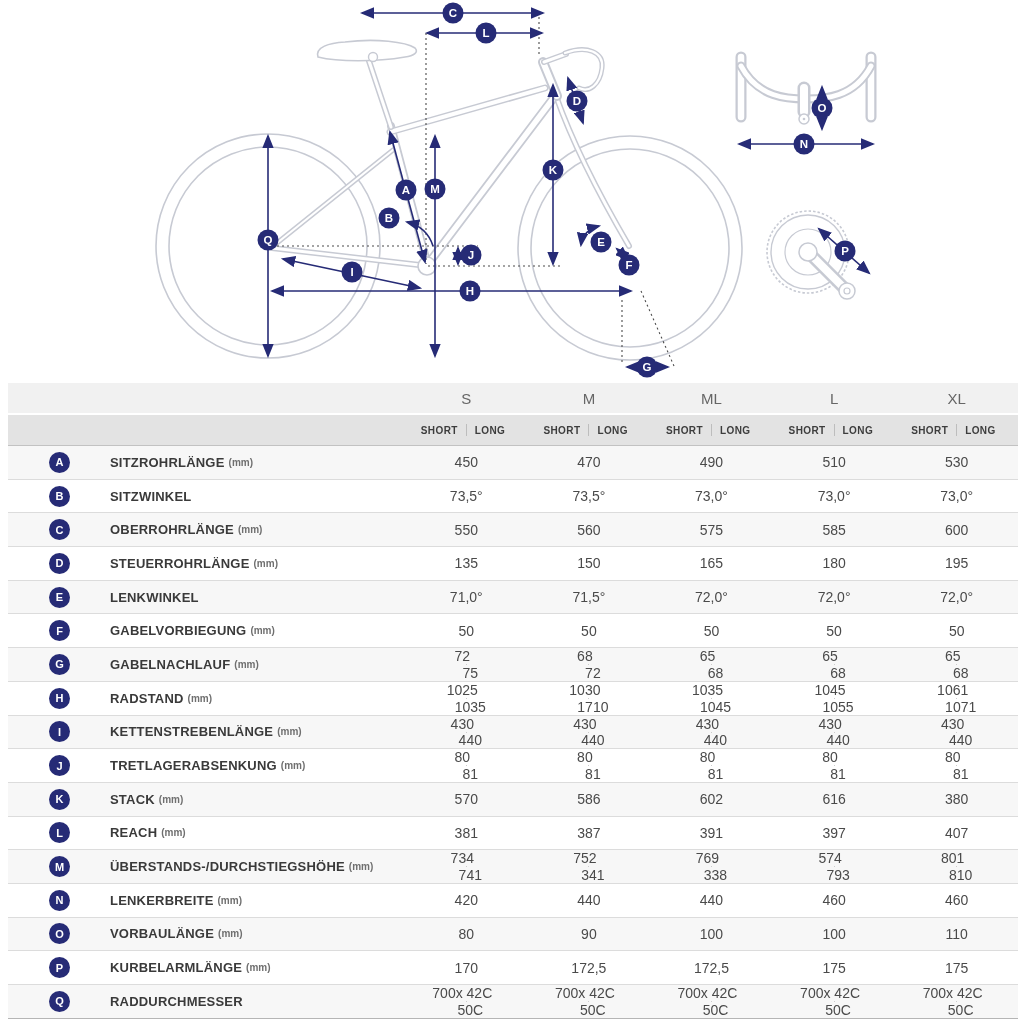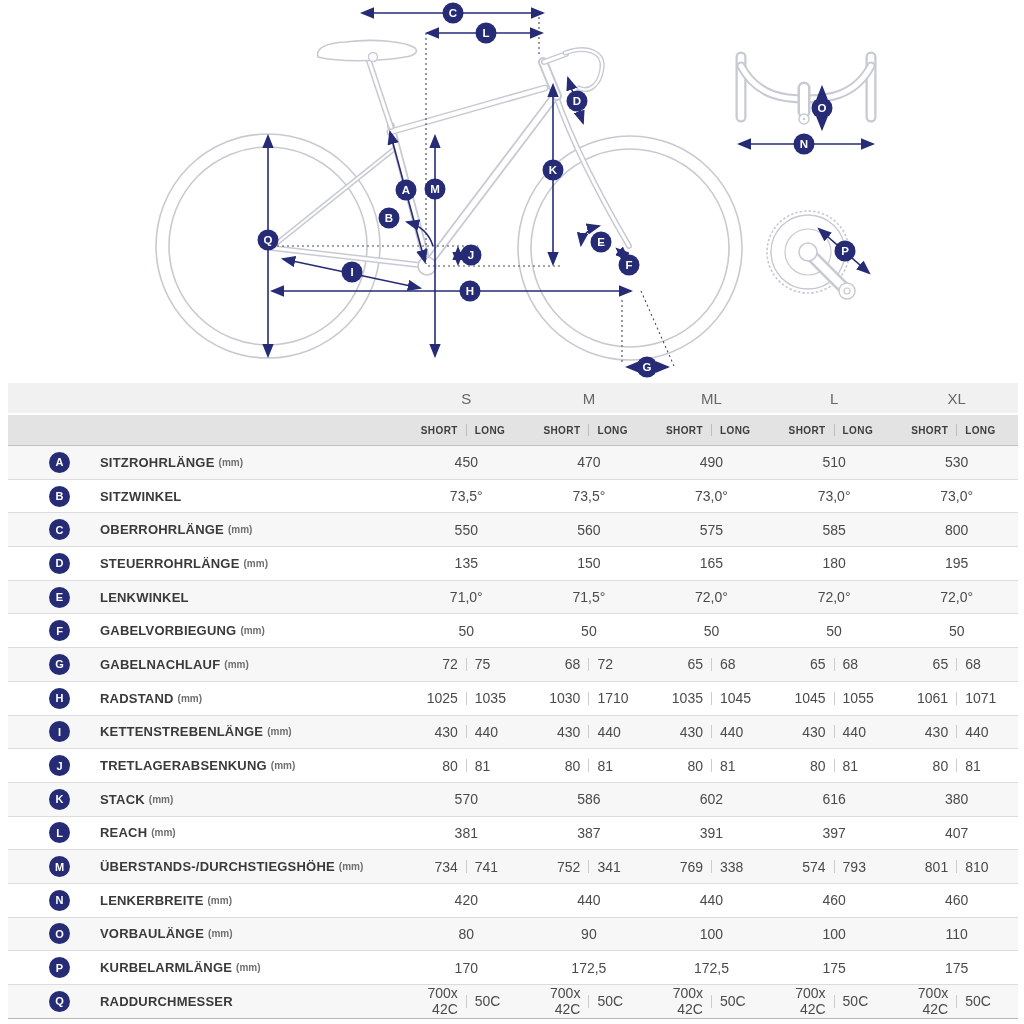--- a/index.html
+++ b/index.html
@@ -27,26 +27,26 @@
 
   .g-row { display:flex; align-items:center; height:32.7px; border-bottom:1px solid #dcdcdc; }
   .g-row.odd  { background:#f7f7f7; }
   .g-row.even { background:#ffffff; }
   .g-row:last-child { border-bottom:1px solid #b5b5b5; }
   .row-label-area { flex:0 0 397px; display:flex; align-items:center;
                     padding-left:41px; box-sizing:border-box; }
   .badge { width:21px; height:21px; border-radius:50%; background:var(--accent);
            color:#fff; font-size:11px; font-weight:bold; display:flex;
            align-items:center; justify-content:center; flex:0 0 21px; }
-  .row-label { margin-left:30px; font-size:13px; font-weight:700; color:#3a3a3a;
+  .row-label { margin-left:40px; font-size:13px; font-weight:700; color:#3a3a3a;
                letter-spacing:.2px; white-space:nowrap; }
   .row-unit { font-size:10px; color:#6f6f6f; font-weight:700; margin-left:4px; }
   .val-cell { flex:1 1 0; min-width:0; display:flex; align-items:center;
               justify-content:center; font-size:14px; color:#4a4a4a; height:100%; }
-  .val-cell.split { justify-content:stretch; }
+  .val-cell.split { justify-content:stretch;flex-direction:column; }
 </style>
 </head>
 <body>
 
 <div class="stage">
 
   <svg width="1024" height="383" viewBox="0 0 1024 383">
     <defs>
       <marker id="ah" viewBox="0 0 10 8" markerWidth="9" markerHeight="7.2" refX="8.5" refY="4" orient="auto-start-reverse">
         <path d="M0,0L10,4L0,8Z" fill="#262b76"></path>
@@ -278,21 +278,21 @@
         <div class="g-row odd">
           <div class="row-label-area">
             <div class="badge">C</div>
             <span class="row-label">OBERROHRLÄNGE</span>
             <span class="row-unit">(mm)</span>
           </div>
           <div class="val-cell">550</div>
           <div class="val-cell">560</div>
           <div class="val-cell">575</div>
           <div class="val-cell">585</div>
-          <div class="val-cell">800</div>
+          <div class="val-cell">600</div>
         </div>
         <div class="g-row even">
           <div class="row-label-area">
             <div class="badge">D</div>
             <span class="row-label">STEUERROHRLÄNGE</span>
             <span class="row-unit">(mm)</span>
           </div>
           <div class="val-cell">135</div>
           <div class="val-cell">150</div>
           <div class="val-cell">165</div>

